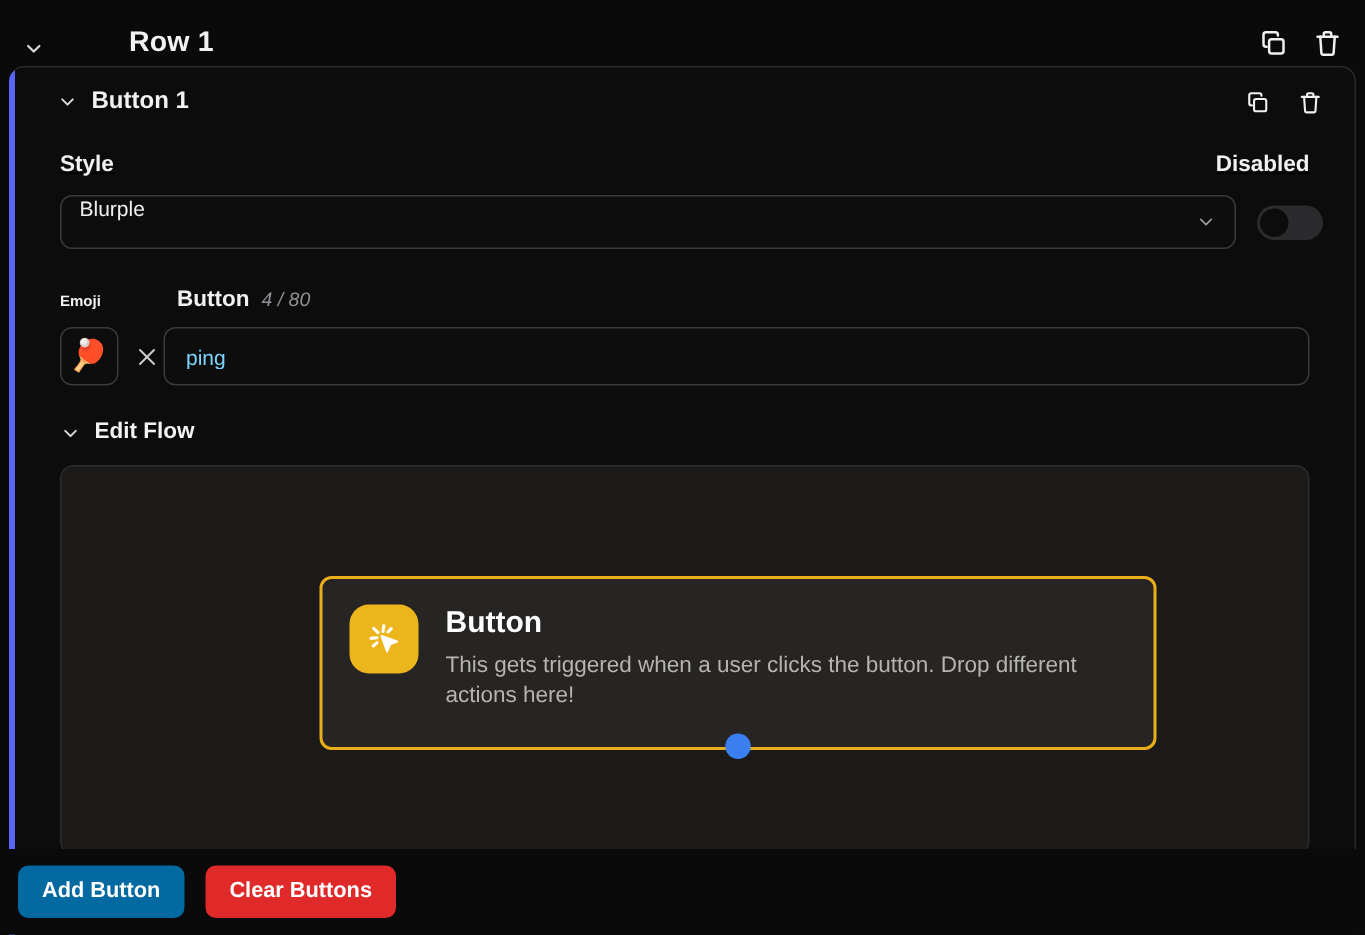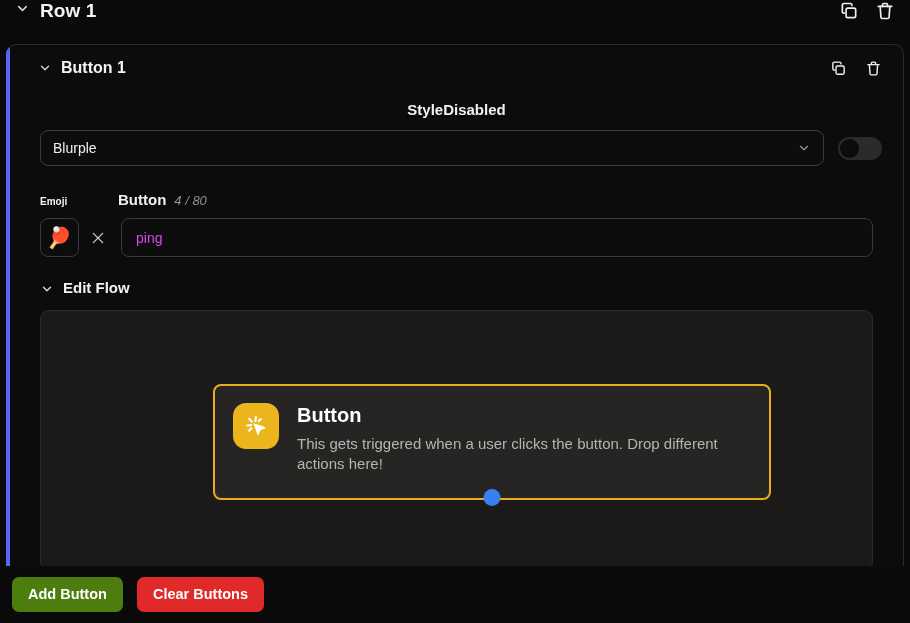--- a/index.html
+++ b/index.html
@@ -16,23 +16,24 @@
     position: relative;
     width: 910px;
     height: 623px;
     background: #0a0a0a;
   }
 
   
   .row-header {
     height: 40px;
     display: flex;
-    align-items: flex-start;
+    align-items: flex-end;
     padding: 0 14px 0 14px;
     position: relative;
+    gap: 46px;
   }
   .chevron {
     width: 16px;
     height: 16px;
     flex: 0 0 auto;
     display: inline-flex;
     align-items: center;
     justify-content: center;
     margin-right: 10px;
     color: #d8d8da;
@@ -106,42 +107,42 @@
   .panel-header .hdr-actions { gap: 15px; margin-right: 4px; }
   .field-label {
     font-size: 15px;
     font-weight: bold;
     color: #f1f1f2;
     line-height: 1;
   }
   .style-head {
     display: flex;
     align-items: center;
-    justify-content: center;
+    justify-content: space-between;
     padding: 0 14px 0 14px;
     margin-top: 8px;
     height: 20px;
     text-decoration: underline;
   }
   .style-controls {
     display: flex;
     align-items: center;
     gap: 14px;
     padding: 0 14px 0 14px;
     margin-top: 11px;
   }
   .select {
     position: relative;
     flex: 0 0 784px;
     height: 36px;
     background: #0d0d0d;
     border: 1px solid #3a3a3d;
     border-radius: 8px;
     display: flex;
-    align-items: center;
+    align-items: flex-start;
     padding: 0 12px;
     cursor: pointer;
   }
   .select-value {
     font-size: 14px;
     color: #efefef;
   }
   .select-chevron {
     position: absolute;
     right: 12px;
@@ -209,25 +210,25 @@
     margin-left: 8px;
     display: flex;
     align-items: center;
     justify-content: center;
     color: #cfcfd2;
     cursor: pointer;
   }
   .text-input {
     flex: 1;
     height: 39px;
-    margin-left: 12px;
+    margin-left: 0;
     background: #0d0d0d;
     border: 1px solid #3a3a3d;
     border-radius: 8px;
-    color: #d946ef;
+    color: #7dd3fc;
     font-size: 14px;
     font-family: "Liberation Sans", sans-serif;
     padding: 0 14px;
     outline: none;
   }
   .text-input::placeholder { color: #6a6a6e; }
 
   
   .editflow-head {
     display: flex;
@@ -319,21 +320,21 @@
     border: none;
     border-radius: 7px;
     font-family: "Liberation Sans", sans-serif;
     font-size: 14.5px;
     font-weight: bold;
     color: #ffffff;
     padding: 10px 16px;
     cursor: pointer;
     line-height: 1;
   }
-  .btn-add { background: #4d7c0f; }
+  .btn-add { background: #0369a1; }
   .btn-clear { background: #e02a2a; }
 </style>
 </head>
 <body>
 
 <div class="app">
 
   <div class="row-header">
     <span class="chevron">
       <svg width="15" height="15" viewBox="0 0 24 24" fill="none" stroke="currentColor" stroke-width="2.4" stroke-linecap="round" stroke-linejoin="round">

